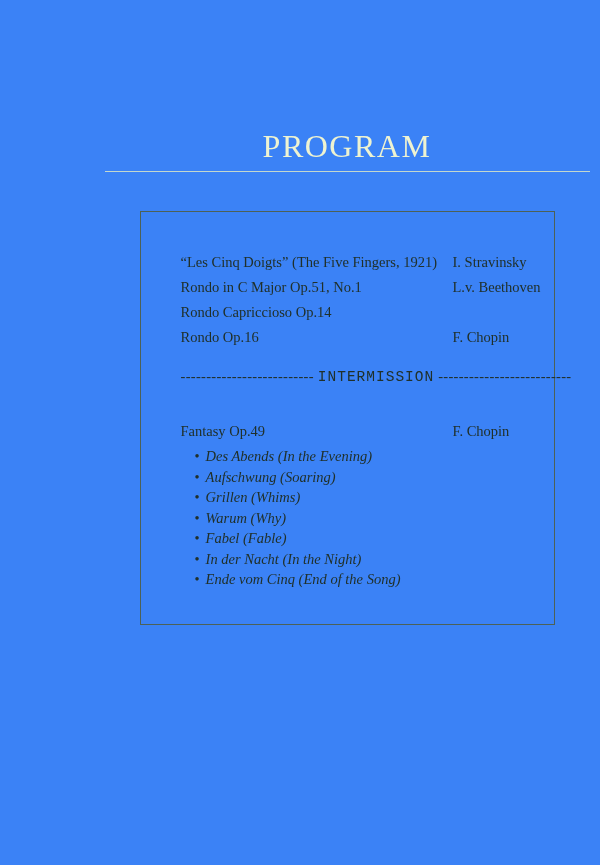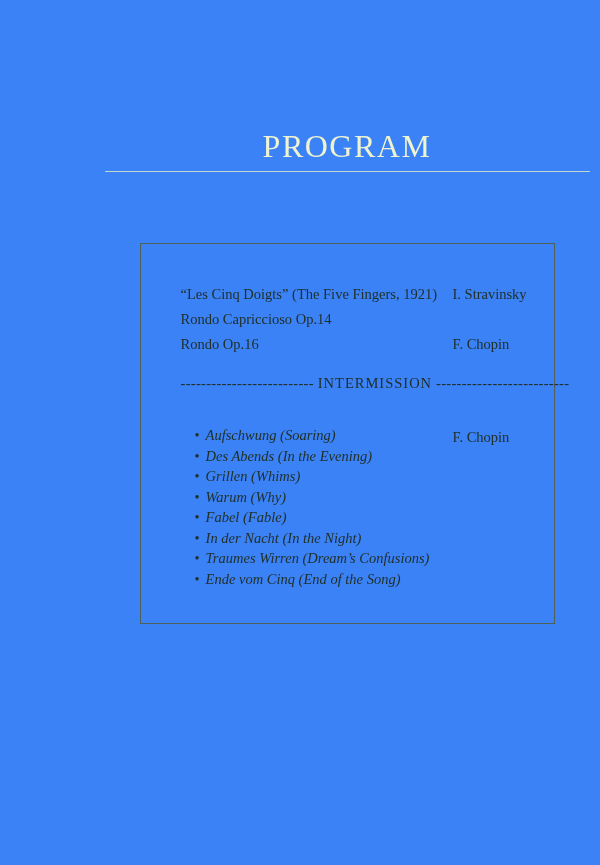--- a/index.html
+++ b/index.html
@@ -29,21 +29,21 @@
     width: 485px;
     height: 1px;
     margin: 7px auto 0;
     border: none;
     background: #dce7c5;
     opacity: 0.85;
   }
   .program-box {
     box-sizing: border-box;
     width: 415px;
-    margin: 71px auto 0;
+    margin: 39px auto 0;
     border: 1px solid #4d6156;
     padding: 38px 10px 34px 40px;
     color: #20302a;
     font-size: 14.5px;
   }
   .row {
     position: relative;
     line-height: 25px;
     white-space: nowrap;
   }
@@ -53,21 +53,21 @@
     left: 272px;
     top: 0;
     white-space: nowrap;
   }
   .intermission {
     margin: 14px 0 29px;
     line-height: 25px;
     white-space: nowrap;
     letter-spacing: 0.3px;
   }
-  .intermission .label { letter-spacing: 1px; }
+  .intermission .label { letter-spacing: 1px; font-family: Liberation Mono, monospace; }
   .movements {
     list-style: none;
     margin: 2px 0 0;
     padding: 0 0 0 14px;
   }
   .movements li {
     line-height: 20.5px;
     font-style: italic;
   }
   .movements .bullet {
@@ -83,42 +83,46 @@
   <h1 class="title">PROGRAM</h1>
   <hr class="title-divider">
 
   <div class="program-box">
 
     <div class="row">
       <span class="piece">“Les Cinq Doigts” (The Five Fingers, 1921)</span>
       <span class="composer">I. Stravinsky</span>
     </div>
     <div class="row">
+      <span class="piece">Rondo in C Major Op.51, No.1</span>
+      <span class="composer">L.v. Beethoven</span>
+    </div>
+    <div class="row">
       <span class="piece">Rondo Capriccioso Op.14</span>
     </div>
     <div class="row">
       <span class="piece">Rondo Op.16</span>
       <span class="composer">F. Chopin</span>
     </div>
 
     <div class="intermission">
       <span class="dashes">--------------------------</span>
       <span class="label">INTERMISSION</span>
       <span class="dashes">--------------------------</span>
     </div>
 
     <div class="row">
+      <span class="piece">Fantasy Op.49</span>
       <span class="composer">F. Chopin</span>
     </div>
 
     <ul class="movements">
+      <li><span class="bullet">•</span><span>Des Abends (In the Evening)</span></li>
       <li><span class="bullet">•</span><span>Aufschwung (Soaring)</span></li>
-      <li><span class="bullet">•</span><span>Des Abends (In the Evening)</span></li>
       <li><span class="bullet">•</span><span>Grillen (Whims)</span></li>
       <li><span class="bullet">•</span><span>Warum (Why)</span></li>
       <li><span class="bullet">•</span><span>Fabel (Fable)</span></li>
       <li><span class="bullet">•</span><span>In der Nacht (In the Night)</span></li>
-      <li><span class="bullet">•</span><span>Traumes Wirren (Dream’s Confusions)</span></li>
       <li><span class="bullet">•</span><span>Ende vom Cinq (End of the Song)</span></li>
     </ul>
 
   </div>
 </div>
 
 </body></html>

